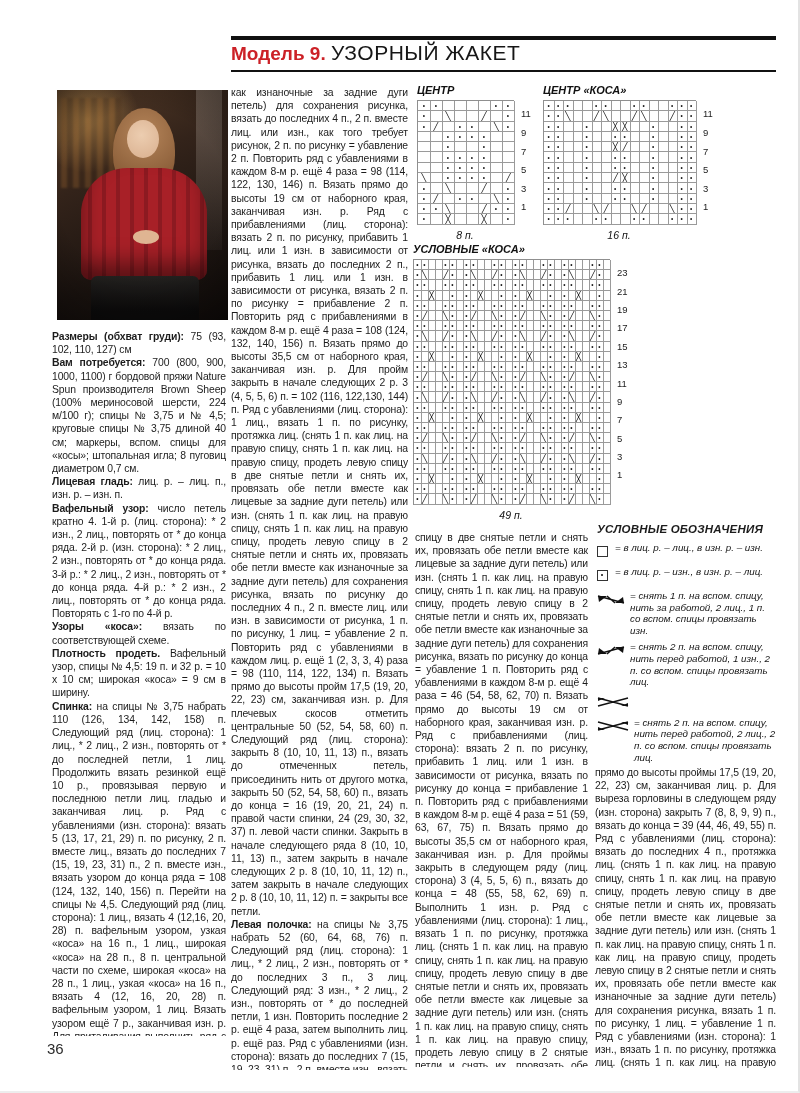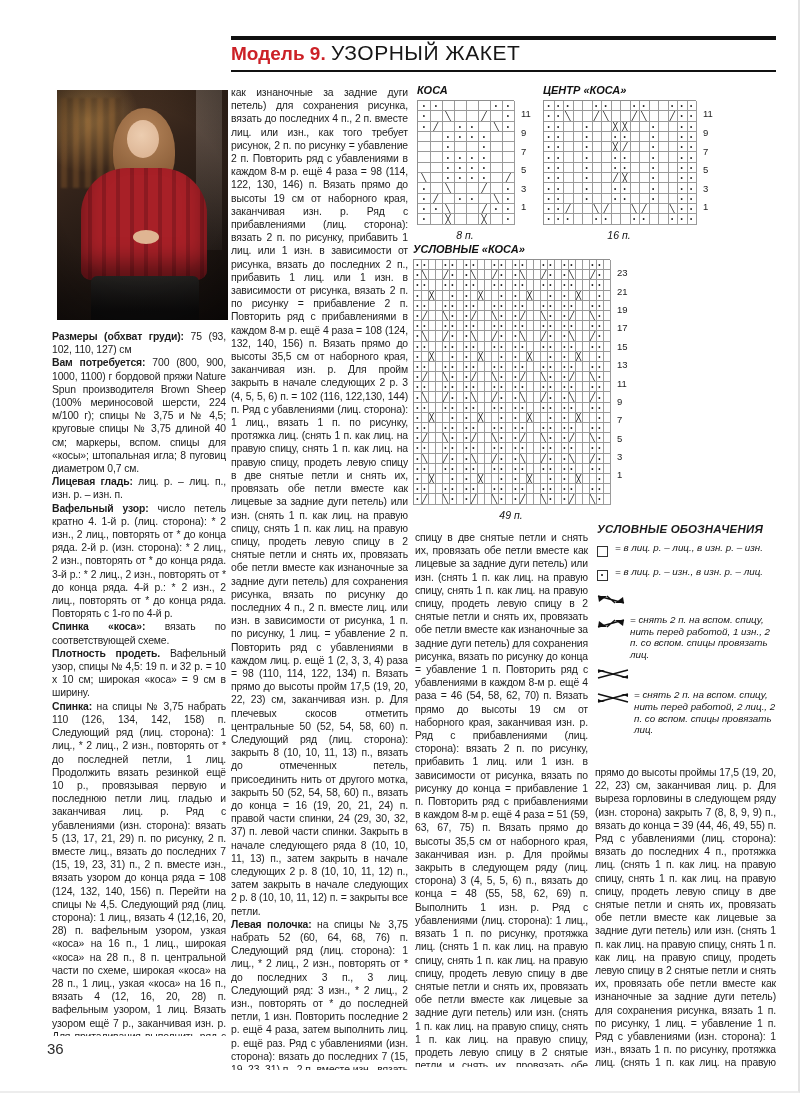--- a/index.html
+++ b/index.html
@@ -93,37 +93,37 @@
   <div class="hands"></div>
   <div class="skirt"></div>
   <div class="vignette"></div>
 </div>
 
 <div class="abs col col1">
     <p><b>Размеры (обхват груди): </b>75 (93, 102, 110, 127) см</p>
     <p><b>Вам потребуется: </b>700 (800, 900, 1000, 1100) г бордовой пряжи Nature Spun производителя Brown Sheep (100% мериносовой шерсти, 224 м/100 г); спицы № 3,75 и № 4,5; круговые спицы № 3,75 длиной 40 см; маркеры, вспом. спицы для «косы»; штопальная игла; 8 пуговиц диаметром 0,7 см.</p>
     <p><b>Лицевая гладь: </b>лиц. р. – лиц. п., изн. р. – изн. п.</p>
     <p><b>Вафельный узор: </b>число петель кратно 4. 1-й р. (лиц. сторона): * 2 изн., 2 лиц., повторять от * до конца ряда. 2-й р. (изн. сторона): * 2 лиц., 2 изн., повторять от * до конца ряда. 3-й р.: * 2 лиц., 2 изн., повторять от * до конца ряда. 4-й р.: * 2 изн., 2 лиц., повторять от * до конца ряда. Повторять с 1-го по 4-й р.</p>
-    <p><b>Спинка «коса»: </b>вязать по соответствующей схеме.</p>
+    <p><b>Узоры «коса»: </b>вязать по соответствующей схеме.</p>
     <p><b>Плотность продеть. </b>Вафельный узор, спицы № 4,5: 19 п. и 32 р. = 10 х 10 см; широкая «коса» = 9 см в ширину.</p>
     <p><b>Спинка: </b>на спицы № 3,75 набрать 110 (126, 134, 142, 158) п. Следующий ряд (лиц. сторона): 1 лиц., * 2 лиц., 2 изн., повторять от * до последней петли, 1 лиц. Продолжить вязать резинкой ещё 10 р., провязывая первую и последнюю петли лиц. гладью и заканчивая лиц. р. Ряд с убавлениями (изн. сторона): вязать 5 (13, 17, 21, 29) п. по рисунку, 2 п. вместе лиц., вязать до последних 7 (15, 19, 23, 31) п., 2 п. вместе изн., вязать узором до конца ряда = 108 (124, 132, 140, 156) п. Перейти на спицы № 4,5. Следующий ряд (лиц. сторона): 1 лиц., вязать 4 (12,16, 20, 28) п. вафельным узором, узкая «коса» на 16 п., 1 лиц., широкая «коса» на 28 п., 8 п. центральной части по схеме, широкая «коса» на 28 п., 1 лиц., узкая «коса» на 16 п., вязать 4 (12, 16, 20, 28) п. вафельным узором, 1 лиц. Вязать узором ещё 7 р., заканчивая изн. р. Для приталивания выполнить ряд с убавлениями: 2 п. по рисунку, протяжка лиц. (снять 1 п. как лиц. на правую спицу, снять 1 п. как лиц. на правую спицу, продеть левую спицу в две снятые петли и снять их, провязать обе петли вместе как лицевые за задние дуги петель) или изн. (снять 1 п. как лиц. на правую спицу, снять 1 п. как лиц. на правую спицу, продеть левую спицу в 2 снятые петли и снять их, провязать обе петли вместе</p>
   </div>
 <div class="abs col col2">
     <p>как изнаночные за задние дуги петель) для сохранения рисунка, вязать до последних 4 п., 2 п. вместе лиц. или изн., как того требует рисунок, 2 п. по рисунку = убавление 2 п. Повторить ряд с убавлениями в каждом 8-м р. ещё 4 раза = 98 (114, 122, 130, 146) п. Вязать прямо до высоты 19 см от наборного края, заканчивая изн. р. Ряд с прибавлениями (лиц. сторона): вязать 2 п. по рисунку, прибавить 1 лиц. или 1 изн. в зависимости от рисунка, вязать до последних 2 п., прибавить 1 лиц. или 1 изн. в зависимости от рисунка, вязать 2 п. по рисунку = прибавление 2 п. Повторить ряд с прибавлениями в каждом 8-м р. ещё 4 раза = 108 (124, 132, 140, 156) п. Вязать прямо до высоты 35,5 см от наборного края, заканчивая изн. р. Для пройм закрыть в начале следующих 2 р. 3 (4, 5, 5, 6) п. = 102 (116, 122,130, 144) п. Ряд с убавлениями (лиц. сторона): 1 лиц., вязать 1 п. по рисунку, протяжка лиц. (снять 1 п. как лиц. на правую спицу, снять 1 п. как лиц. на правую спицу, продеть левую спицу в две снятые петли и снять их, провязать обе петли вместе как лицевые за задние дуги петель) или изн. (снять 1 п. как лиц. на правую спицу, снять 1 п. как лиц. на правую спицу, продеть левую спицу в 2 снятые петли и снять их, провязать обе петли вместе как изнаночные за задние дуги петель) для сохранения рисунка, вязать по рисунку до последних 4 п., 2 п. вместе лиц. или изн. в зависимости от рисунка, 1 п. по рисунку, 1 лиц. = убавление 2 п. Повторить ряд с убавлениями в каждом лиц. р. ещё 1 (2, 3, 3, 4) раза = 98 (110, 114, 122, 134) п. Вязать прямо до высоты пройм 17,5 (19, 20, 22, 23) см, заканчивая изн. р. Для плечевых скосов отметить центральные 50 (52, 54, 58, 60) п. Следующий ряд (лиц. сторона): закрыть 8 (10, 10, 11, 13) п., вязать до отмеченных петель, присоединить нить от другого мотка, закрыть 50 (52, 54, 58, 60) п., вязать до конца = 16 (19, 20, 21, 24) п. правой части спинки, 24 (29, 30, 32, 37) п. левой части спинки. Закрыть в начале следующего ряда 8 (10, 10, 11, 13) п., затем закрыть в начале следующих 2 р. 8 (10, 10, 11, 12) п., затем закрыть в начале следующих 2 р. 8 (10, 10, 11, 12) п. = закрыты все петли.</p>
     <p><b>Левая полочка: </b>на спицы № 3,75 набрать 52 (60, 64, 68, 76) п. Следующий ряд (лиц. сторона): 1 лиц., * 2 лиц., 2 изн., повторять от * до последних 3 п., 3 лиц. Следующий ряд: 3 изн., * 2 лиц., 2 изн., повторять от * до последней петли, 1 изн. Повторить последние 2 р. ещё 4 раза, затем выполнить лиц. р. ещё раз. Ряд с убавлениями (изн. сторона): вязать до последних 7 (15, 19, 23, 31) п., 2 п. вместе изн., вязать до конца по рисунку = 51 (59, 63, 67, 75) п. Перейти на спицы № 4,5. Следующий ряд (лиц. сторона): 1 лиц., 4 (12, 16, 20, 28) п. вафельным узором, узкая «коса» на 16 п., 1 лиц., широкая «коса» на 28 п., 1 лиц. Вязать ещё 7 р. по рисунку, заканчивая изн. р. Для приталивания выполнить ряд с убавлениями (лиц. сторона): вязать 2 п. по рисунку, протяжка лиц. (снять 1 п. как лиц. на правую спицу, снять 1 п. как лиц. на правую спицу, продеть левую</p>
   </div>
 <div class="abs col col3">
     <p>спицу в две снятые петли и снять их, провязать обе петли вместе как лицевые за задние дуги петель) или изн. (снять 1 п. как лиц. на правую спицу, снять 1 п. как лиц. на правую спицу, продеть левую спицу в 2 снятые петли и снять их, провязать обе петли вместе как изнаночные за задние дуги петель) для сохранения рисунка, вязать по рисунку до конца = убавление 1 п. Повторить ряд с убавлениями в каждом 8-м р. ещё 4 раза = 46 (54, 58, 62, 70) п. Вязать прямо до высоты 19 см от наборного края, заканчивая изн. р. Ряд с прибавлениями (лиц. сторона): вязать 2 п. по рисунку, прибавить 1 лиц. или 1 изн. в зависимости от рисунка, вязать по рисунку до конца = прибавление 1 п. Повторить ряд с прибавлениями в каждом 8-м р. ещё 4 раза = 51 (59, 63, 67, 75) п. Вязать прямо до высоты 35,5 см от наборного края, заканчивая изн. р. Для проймы закрыть в следующем ряду (лиц. сторона) 3 (4, 5, 5, 6) п., вязать до конца = 48 (55, 58, 62, 69) п. Выполнить 1 изн. р. Ряд с убавлениями (лиц. сторона): 1 лиц., вязать 1 п. по рисунку, протяжка лиц. (снять 1 п. как лиц. на правую спицу, снять 1 п. как лиц. на правую спицу, продеть левую спицу в две снятые петли и снять их, провязать обе петли вместе как лицевые за задние дуги петель) или изн. (снять 1 п. как лиц. на правую спицу, снять 1 п. как лиц. на правую спицу, продеть левую спицу в 2 снятые петли и снять их, провязать обе петли вместе как изнаночные за задние дуги петель) для сохранения рисунка, вязать по рисунку до конца = убавление 1 п. Повторить ряд с убавлениями в каждом лиц. р. ещё 1 (2, 3, 3, 4) раза = 46 (52, 54, 58, 64) п. Вязать</p>
   </div>
 <div class="abs col col4">
     <p>прямо до высоты проймы 17,5 (19, 20, 22, 23) см, заканчивая лиц. р. Для выреза горловины в следующем ряду (изн. сторона) закрыть 7 (8, 8, 9, 9) п., вязать до конца = 39 (44, 46, 49, 55) п. Ряд с убавлениями (лиц. сторона): вязать до последних 4 п., протяжка лиц. (снять 1 п. как лиц. на правую спицу, снять 1 п. как лиц. на правую спицу, продеть левую спицу в две снятые петли и снять их, провязать обе петли вместе как лицевые за задние дуги петель) или изн. (снять 1 п. как лиц. на правую спицу, снять 1 п. как лиц. на правую спицу, продеть левую спицу в 2 снятые петли и снять их, провязать обе петли вместе как изнаночные за задние дуги петель) для сохранения рисунка, вязать 1 п. по рисунку, 1 лиц. = убавление 1 п. Ряд с убавлениями (изн. сторона): 1 изн., вязать 1 п. по рисунку, протяжка лиц. (снять 1 п. как лиц. на правую спицу, снять 1 п. как</p>
   </div>
 
 <div class="chart" style="left:417px;top:84px;">
-  <div class="chart-title">КОСА</div>
+  <div class="chart-title">ЦЕНТР</div>
   <div class="chart-body">
     <div class="cgrid" style="grid-template-columns: repeat(8, 12px);">
         <div class="cell" style="width: 12px; height: 9.3px;">•</div>
         <div class="cell" style="width: 12px; height: 9.3px;">•</div>
         <div class="cell" style="width: 12px; height: 9.3px;"></div>
         <div class="cell" style="width: 12px; height: 9.3px;"></div>
         <div class="cell" style="width: 12px; height: 9.3px;"></div>
         <div class="cell" style="width: 12px; height: 9.3px;"></div>
         <div class="cell" style="width: 12px; height: 9.3px;">•</div>
         <div class="cell" style="width: 12px; height: 9.3px;">•</div>
@@ -1168,20 +1168,21 @@
         <span class="lg-txt">= в лиц. р. – изн., в изн. р. – лиц.</span>
       </div>
       <div class="lg-row">
         <span class="lg-sym">
   <svg width="28" height="11" viewBox="0 0 28 11">
     <path d="M1 2 L10 2 L2 8 Z" fill="#111"></path>
     <path d="M27 9 L18 9 L26 3 Z" fill="#111"></path>
     <path d="M1 2 L27 9 M10 2 L18 9" stroke="#111" stroke-width="1.3" fill="none"></path>
   </svg>
 </span>
+        <span class="lg-txt">= снять 1 п. на вспом. спицу, нить за работой, 2 лиц., 1 п. со вспом. спицы провязать изн.</span>
       </div>
       <div class="lg-row">
         <span class="lg-sym">
   <svg width="28" height="11" viewBox="0 0 28 11">
     <path d="M1 9 L10 9 L2 3 Z" fill="#111"></path>
     <path d="M27 2 L18 2 L26 8 Z" fill="#111"></path>
     <path d="M1 9 L27 2 M10 9 L18 2" stroke="#111" stroke-width="1.3" fill="none"></path>
   </svg>
 </span>
         <span class="lg-txt">= снять 2 п. на вспом. спицу, нить перед работой, 1 изн., 2 п. со вспом. спицы провязать лиц.</span>

